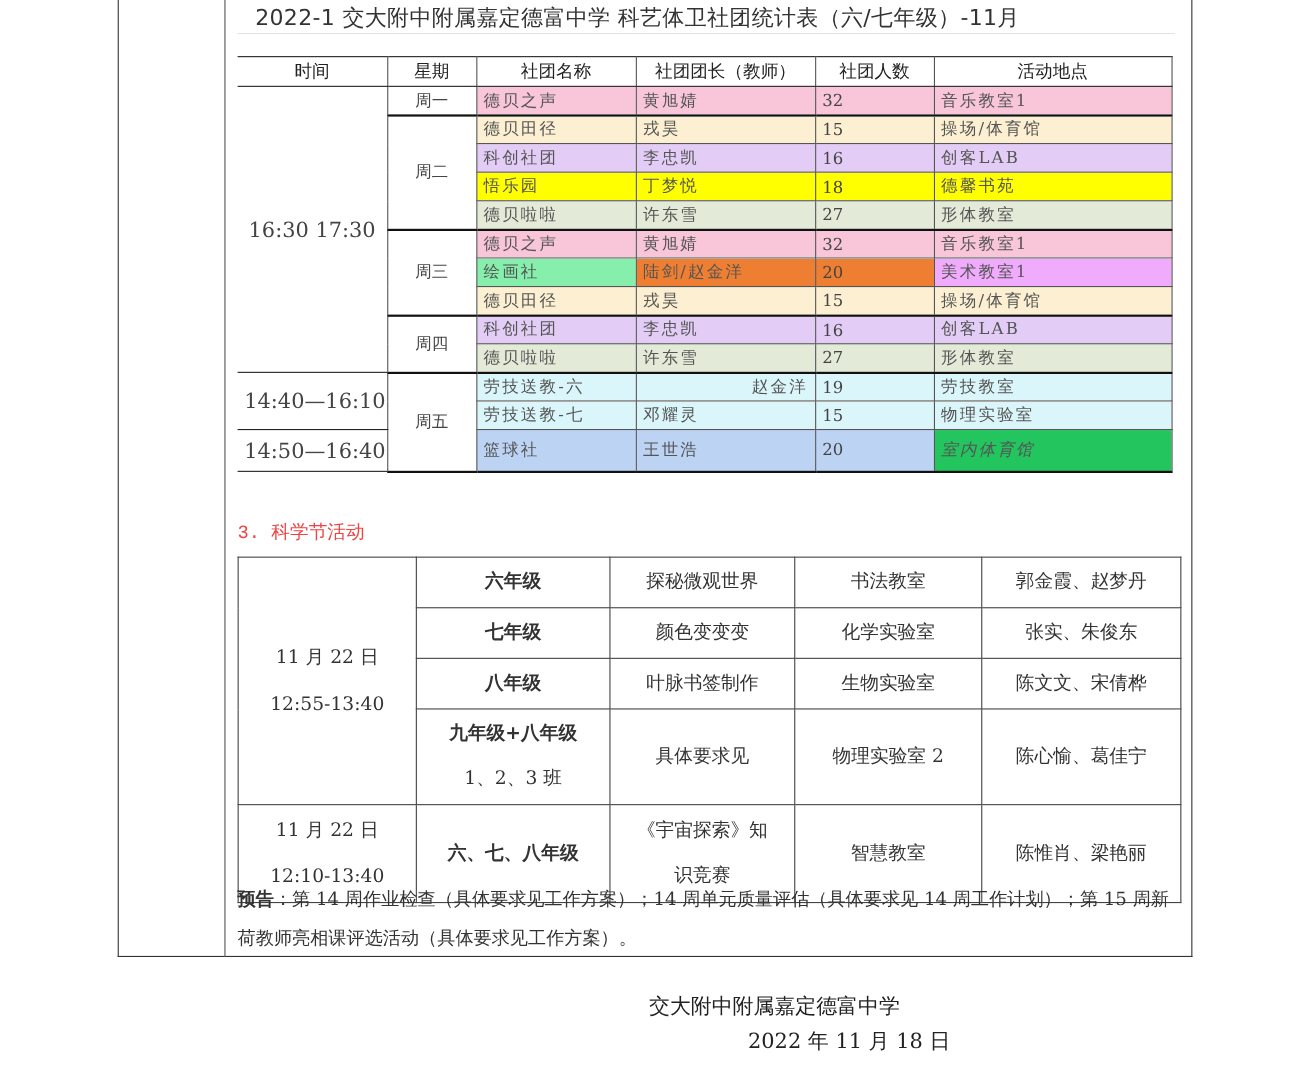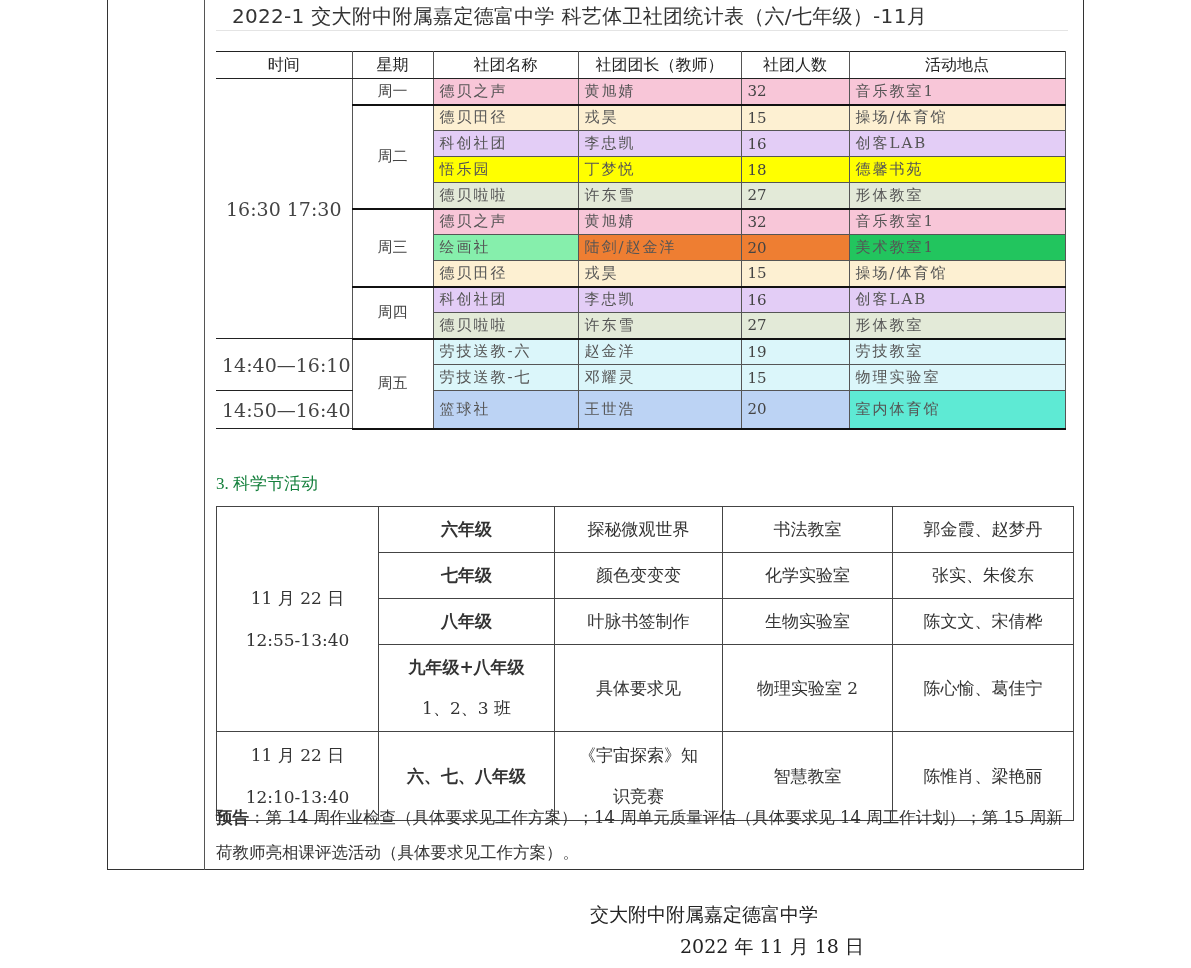--- a/index.html
+++ b/index.html
@@ -21,21 +21,21 @@
   .clubs th { font-weight: normal; font-size: 16px; text-align: center; height: 27px;
               border-top: 1.5px solid #222; border-bottom: 1.5px solid #222; }
   .clubs .hdr-time { border-left: none; }
   .clubs td.time { text-align: center; border-left: none; font-size: 19px; color: #444; }
   .clubs td.day { text-align: center; color: #444; }
   .clubs td.name, .clubs td.leader, .clubs td.place { color: #555; letter-spacing: 2px; }
   .clubs td.count { color: #444; }
   .clubs tr.grp-end td { border-bottom: 2.5px solid #111; }
   .clubs td.time.grp-end-cell { border-bottom: 1.5px solid #222; }
   .section-label { position: absolute; left: 216px; top: 472px; font-size: 17px;
-                   font-family: Liberation Serif, serif; color: #15803d; }
+                   font-family: Liberation Mono, monospace; color: #ef4444; }
   .science { position: absolute; left: 216px; top: 506px; width: 857px; table-layout: fixed;
              font-size: 17px; }
   .science td { border: 1.5px solid #444; text-align: center; vertical-align: middle;
                 padding: 2px 4px; line-height: 41px; color: #333; box-sizing: border-box; }
   .science td.grade { font-weight: bold; font-family: "DejaVu Sans", sans-serif; font-size: 17px; }
   .science td.datecell { line-height: 42px; }
   .notice { position: absolute; left: 216px; top: 800px; width: 860px; font-size: 16.5px;
             line-height: 35px; color: #333; }
   .notice b { font-weight: bold; font-family: "DejaVu Sans", sans-serif; }
   .footer-school { position: absolute; left: 590px; top: 902px; font-size: 19px; color: #222; }
@@ -108,21 +108,21 @@
     <td class="day" rowspan="3" style="border-bottom:2.5px solid #111">周三</td>
     <td class="name" style="background: rgb(248, 198, 216);">德贝之声</td>
     <td class="leader" style="background: rgb(248, 198, 216);">黄旭婧</td>
     <td class="count" style="background: rgb(248, 198, 216);">32</td>
     <td class="place" style="background: rgb(248, 198, 216);">音乐教室1</td>
   </tr>
   <tr>
     <td class="name" style="background: #86efac;">绘画社</td>
     <td class="leader" style="background: rgb(238, 126, 50);">陆剑/赵金洋</td>
     <td class="count" style="background: rgb(238, 126, 50);">20</td>
-    <td class="place" style="background: #22c55e; margin-top: 20px;">美术教室1</td>
+    <td class="place" style="background: #f0abfc; margin-top: 20px;">美术教室1</td>
   </tr>
   <tr class="grp-end">
     <td class="name" style="background: rgb(253, 240, 210);">德贝田径</td>
     <td class="leader" style="background: rgb(253, 240, 210);">戎昊</td>
     <td class="count" style="background: rgb(253, 240, 210);">15</td>
     <td class="place" style="background: rgb(253, 240, 210);">操场/体育馆</td>
   </tr>
 
   <tr>
     <td class="day" rowspan="2" style="border-bottom:2.5px solid #111">周四</td>
@@ -135,36 +135,36 @@
     <td class="name" style="background: rgb(227, 234, 216);">德贝啦啦</td>
     <td class="leader" style="background: rgb(227, 234, 216);">许东雪</td>
     <td class="count" style="background: rgb(227, 234, 216);">27</td>
     <td class="place" style="background: rgb(227, 234, 216);">形体教室</td>
   </tr>
 
   <tr>
     <td class="time" rowspan="2" style="border-bottom:1.5px solid #222">14:40—16:10</td>
     <td class="day" rowspan="3" style="border-bottom:2.5px solid #111">周五</td>
     <td class="name" style="background: rgb(219, 246, 250);">劳技送教-六</td>
-    <td class="leader" style="background: rgb(219, 246, 250);">赵金洋</td>
+    <td class="leader" style="background: rgb(219, 246, 250); text-align: right;">赵金洋</td>
     <td class="count" style="background: rgb(219, 246, 250);">19</td>
     <td class="place" style="background: rgb(219, 246, 250);">劳技教室</td>
   </tr>
   <tr>
     <td class="name" style="background: rgb(219, 246, 250);">劳技送教-七</td>
     <td class="leader" style="background: rgb(219, 246, 250);">邓耀灵</td>
     <td class="count" style="background: rgb(219, 246, 250);">15</td>
     <td class="place" style="background: rgb(219, 246, 250);">物理实验室</td>
   </tr>
   <tr class="grp-end" style="height:38px">
     <td class="time" style="height:38px;border-bottom:1.5px solid #222">14:50—16:40</td>
     <td class="name" style="height: 38px; background: rgb(188, 211, 244);">篮球社</td>
     <td class="leader" style="height: 38px; background: rgb(188, 211, 244);">王世浩</td>
     <td class="count" style="height: 38px; background: rgb(188, 211, 244);">20</td>
-    <td class="place" style="height: 38px; background: #5eead4;">室内体育馆</td>
+    <td class="place" style="height: 38px; background: #22c55e; font-style: italic;">室内体育馆</td>
   </tr>
 </tbody>
   </table>
 
 <div class="section-label">3.  科学节活动</div>
 
 <table class="science">
   <colgroup>
     <col style="width:162px">
       <col style="width:176px">

